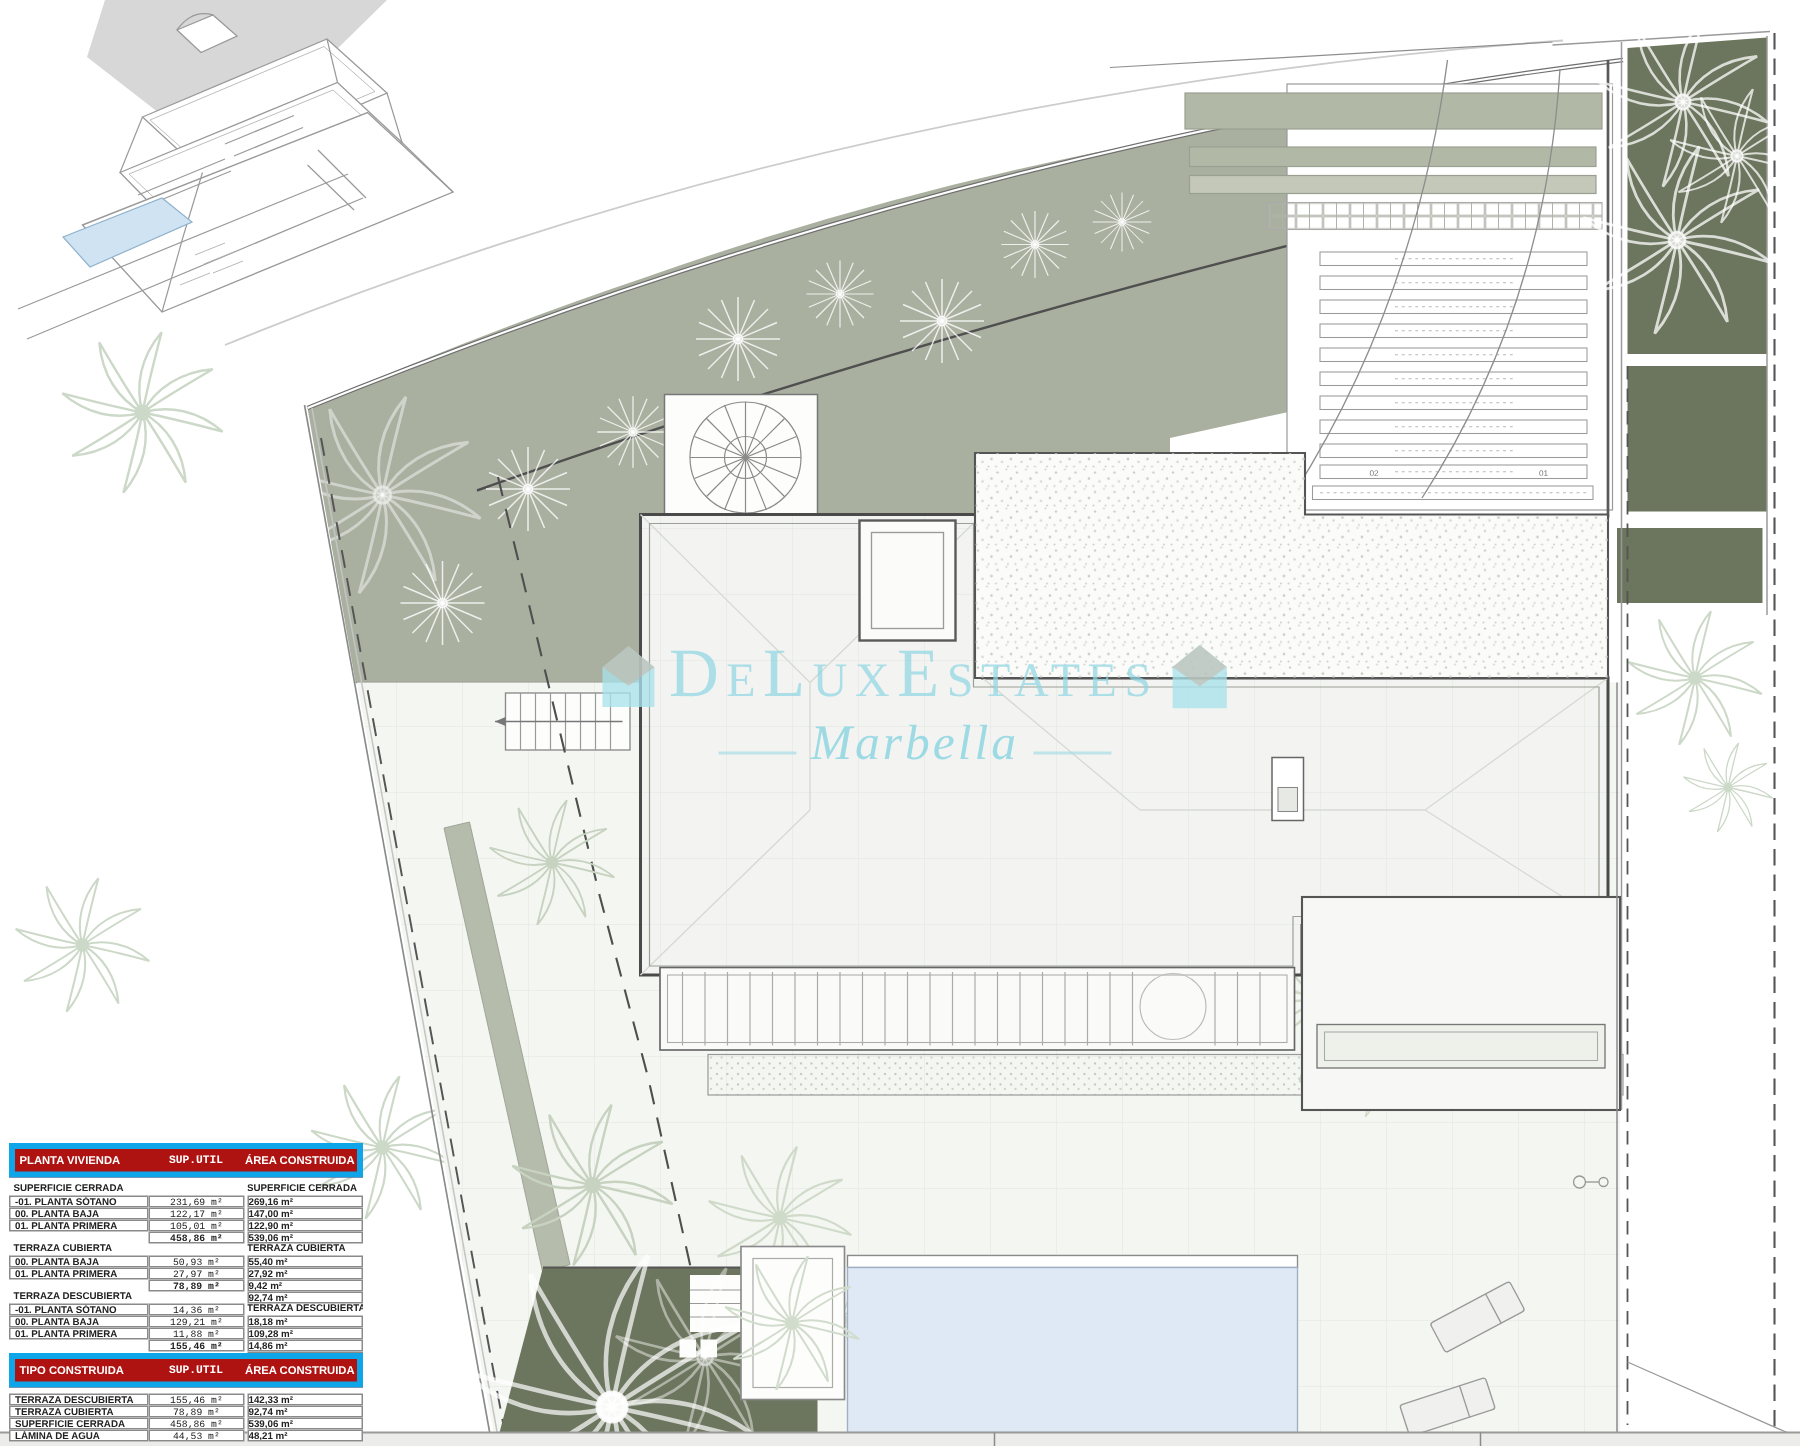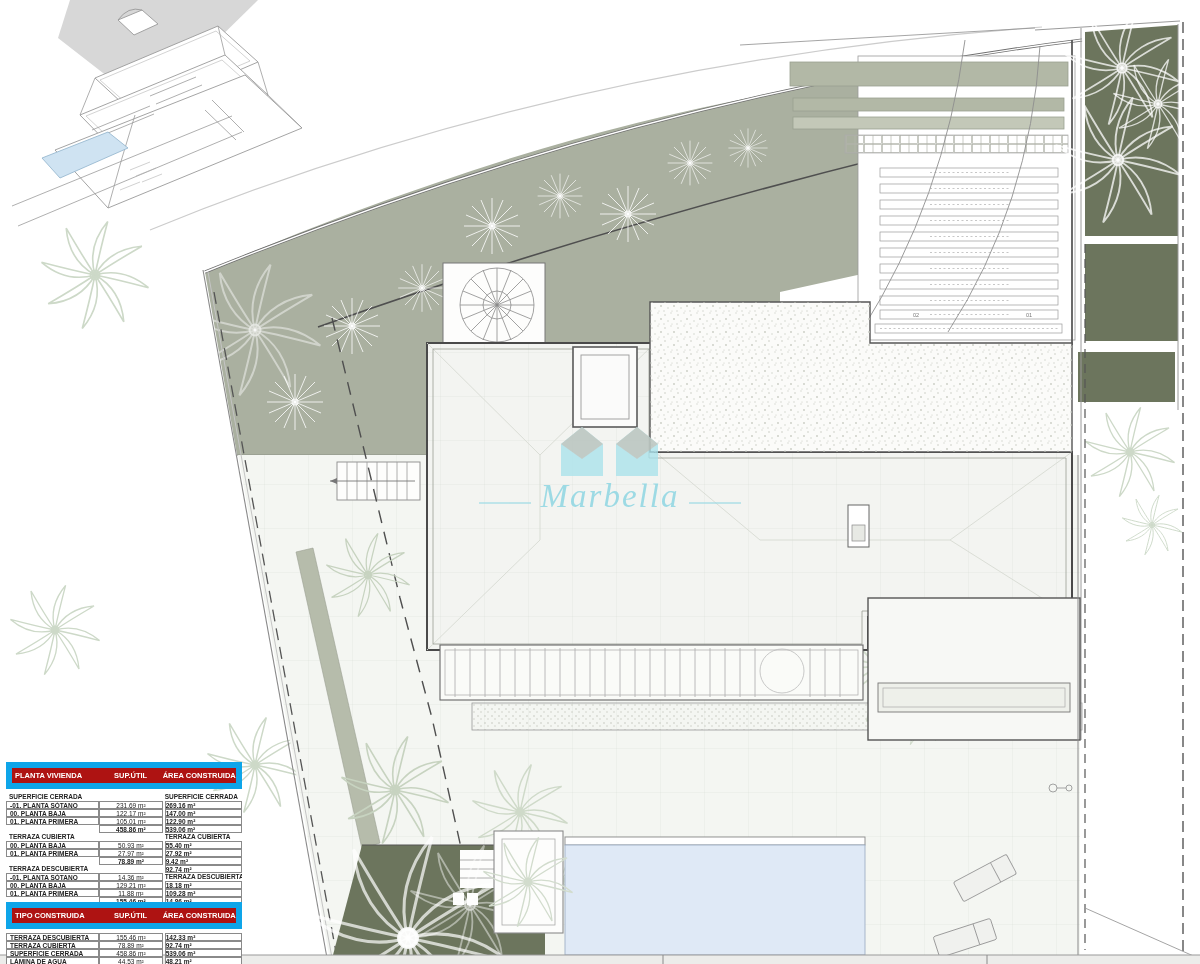--- a/index.html
+++ b/index.html
@@ -12,27 +12,27 @@
   .wm-row{display:flex;align-items:center;justify-content:center;gap:8px;}
   .wm-brand{font-family:"Liberation Serif",serif;font-variant:small-caps;
             font-size:46px;line-height:44px;letter-spacing:5px;color:rgba(142,214,226,.8);}
   .wm-city{font-family:"Liberation Serif",serif;font-style:italic;font-size:33px;
            color:rgba(130,210,224,.85);margin-top:-4px;letter-spacing:2px;}
   .wm-dash{display:inline-block;width:52px;height:0;border-top:2px solid rgba(160,220,230,.7);
            vertical-align:middle;margin:0 10px;}
   
   .datatable{position:absolute;font-size:6.5px;color:#222;width:236px;}
   .t-head{display:flex;background:#ae1312;color:#fff;font-weight:bold;font-size:7.5px;
-          height:15px;align-items:center;border:6px solid #0ea5e9;}
+          height:15px;align-items:center;border:4px solid #0ea5e9;}
   .t-head .tc{padding-top:0;}
   .t-gap{height:4px;}
   .trow{display:flex;height:8px;align-items:stretch;line-height:7.5px;}
   .tc{box-sizing:border-box;overflow:hidden;white-space:nowrap;}
   .tc0{width:94px;text-align:left;padding-left:3px;}
-  .tc1{width:64px;text-align:center;}
+  .tc1{width:64px;text-align:center;font-family:Liberation Mono, monospace;}
   .tc2{width:78px;text-align:left;margin-left:2px;}
   .b{font-weight:bold;}
   .v{border:1px solid #8a8a8a;background:#fff;}
   .t{border:1px solid #8a8a8a;background:#fff;font-weight:bold;}
   .n{border:none;}
 </style>
 </head>
 <body>
 
 <div class="stage">
@@ -400,20 +400,21 @@
     </g>
   </g>
 </svg>
 
 <div class="watermark">
   <div class="wm-row">
     <svg width="46" height="58" viewBox="0 0 46 58">
       <path d="M2,24 L23,7 L44,24 V56 H2 Z" fill="rgba(168,226,235,0.85)"></path>
       <path d="M2,24 L23,7 L44,24 L23,39 Z" fill="rgba(190,196,190,0.9)"></path>
     </svg>
+    <span class="wm-brand">DeLuxEstates</span>
     <svg width="48" height="58" viewBox="0 0 46 58">
       <path d="M2,24 L23,7 L44,24 V56 H2 Z" fill="rgba(168,226,235,0.85)"></path>
       <path d="M2,24 L23,7 L44,24 L23,39 Z" fill="rgba(190,196,190,0.9)"></path>
     </svg>
   </div>
   <div>
     <span class="wm-dash"></span><span class="wm-city">Marbella</span><span class="wm-dash"></span>
   </div>
 </div>
 

